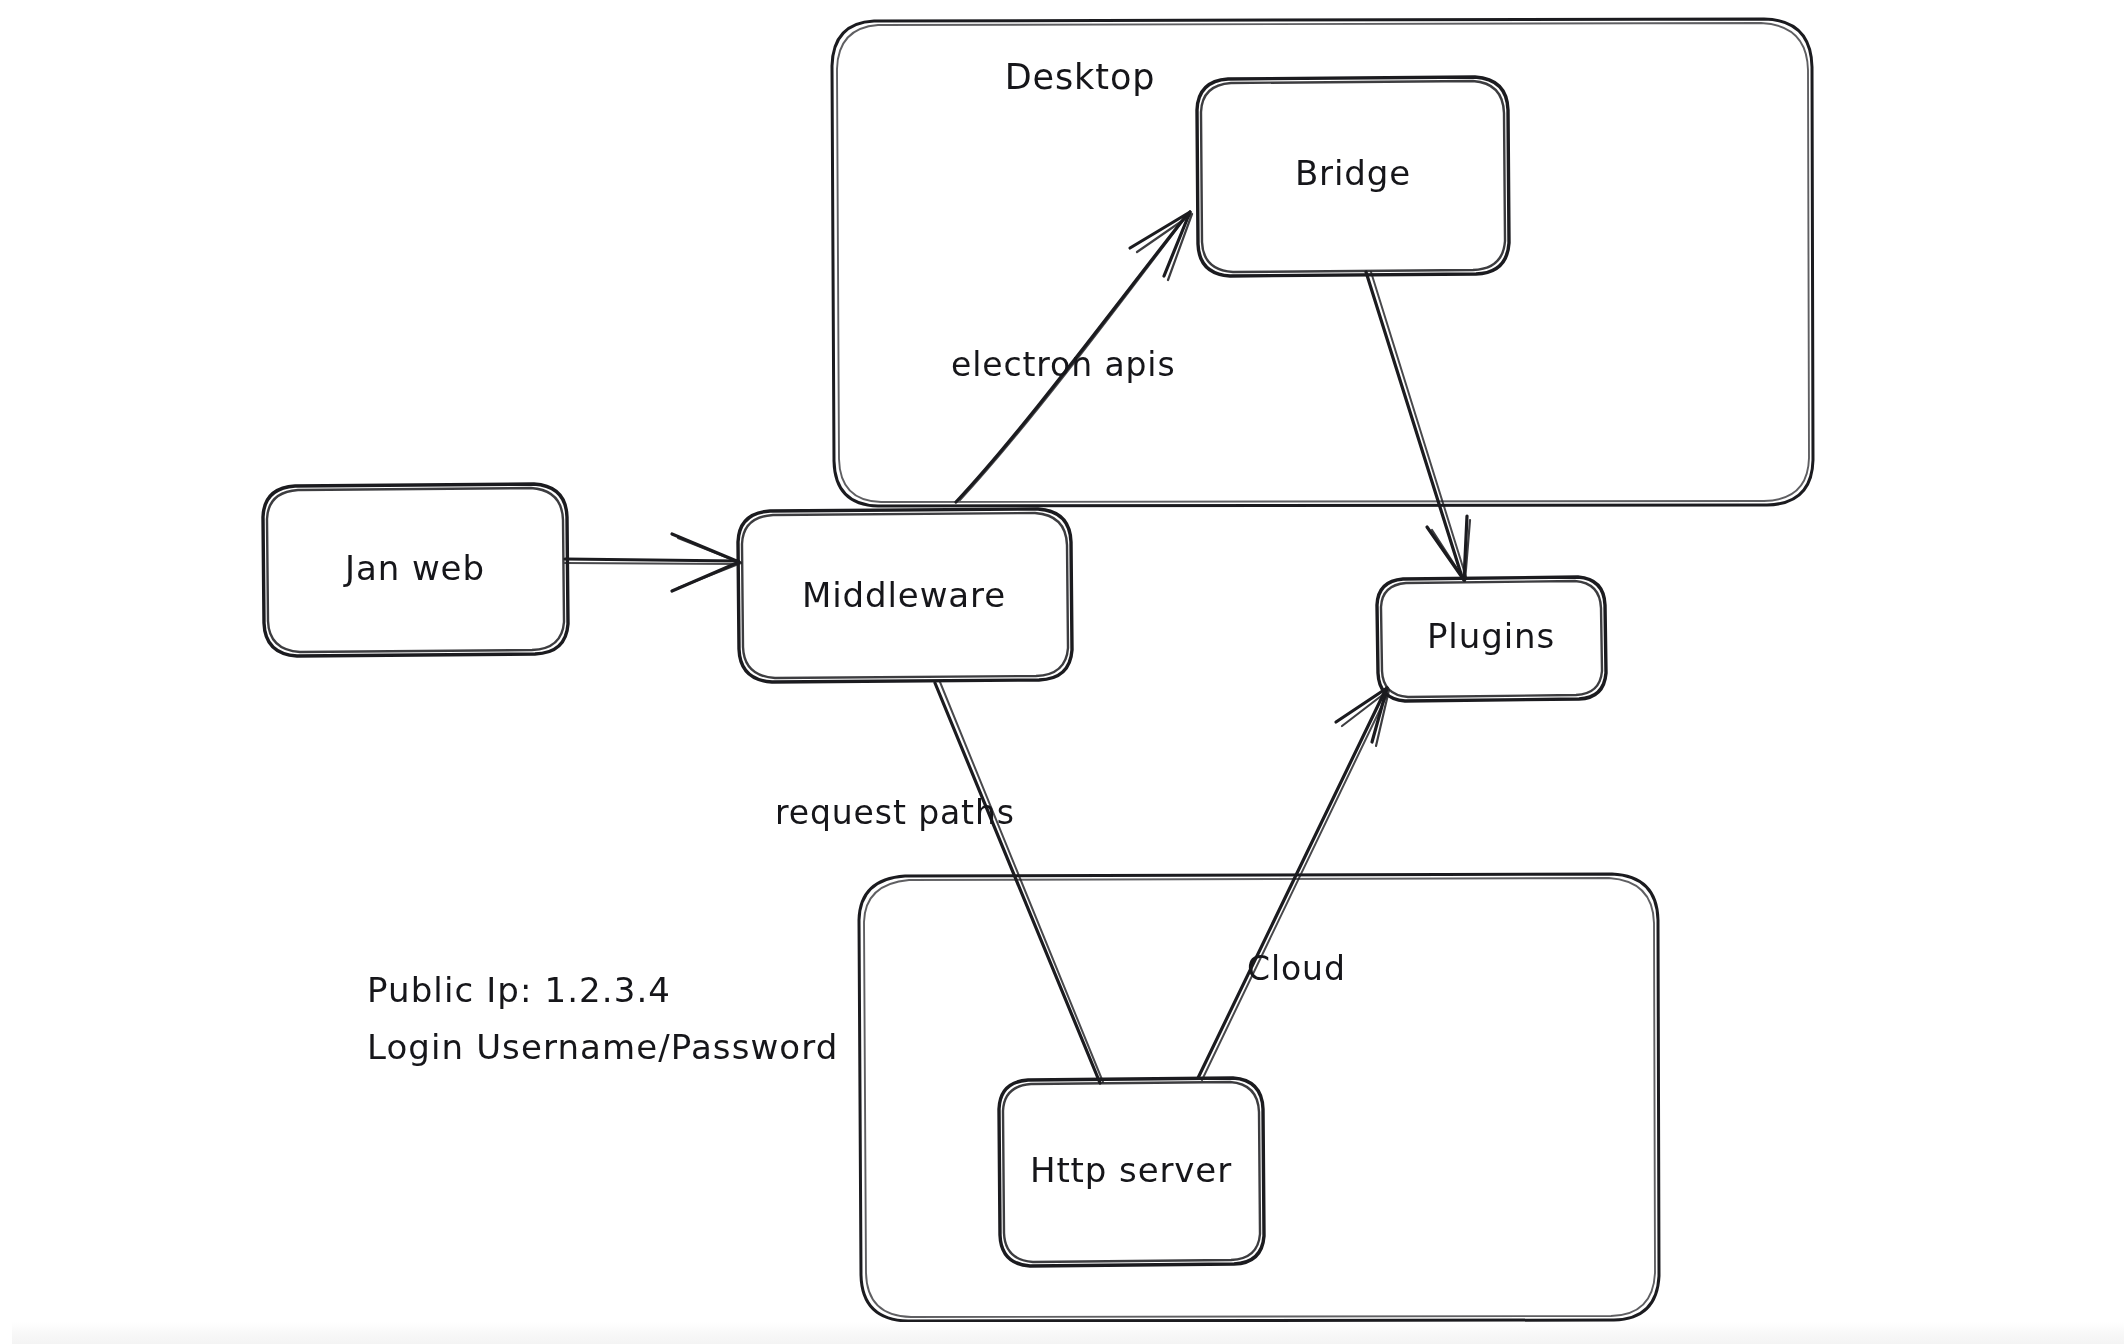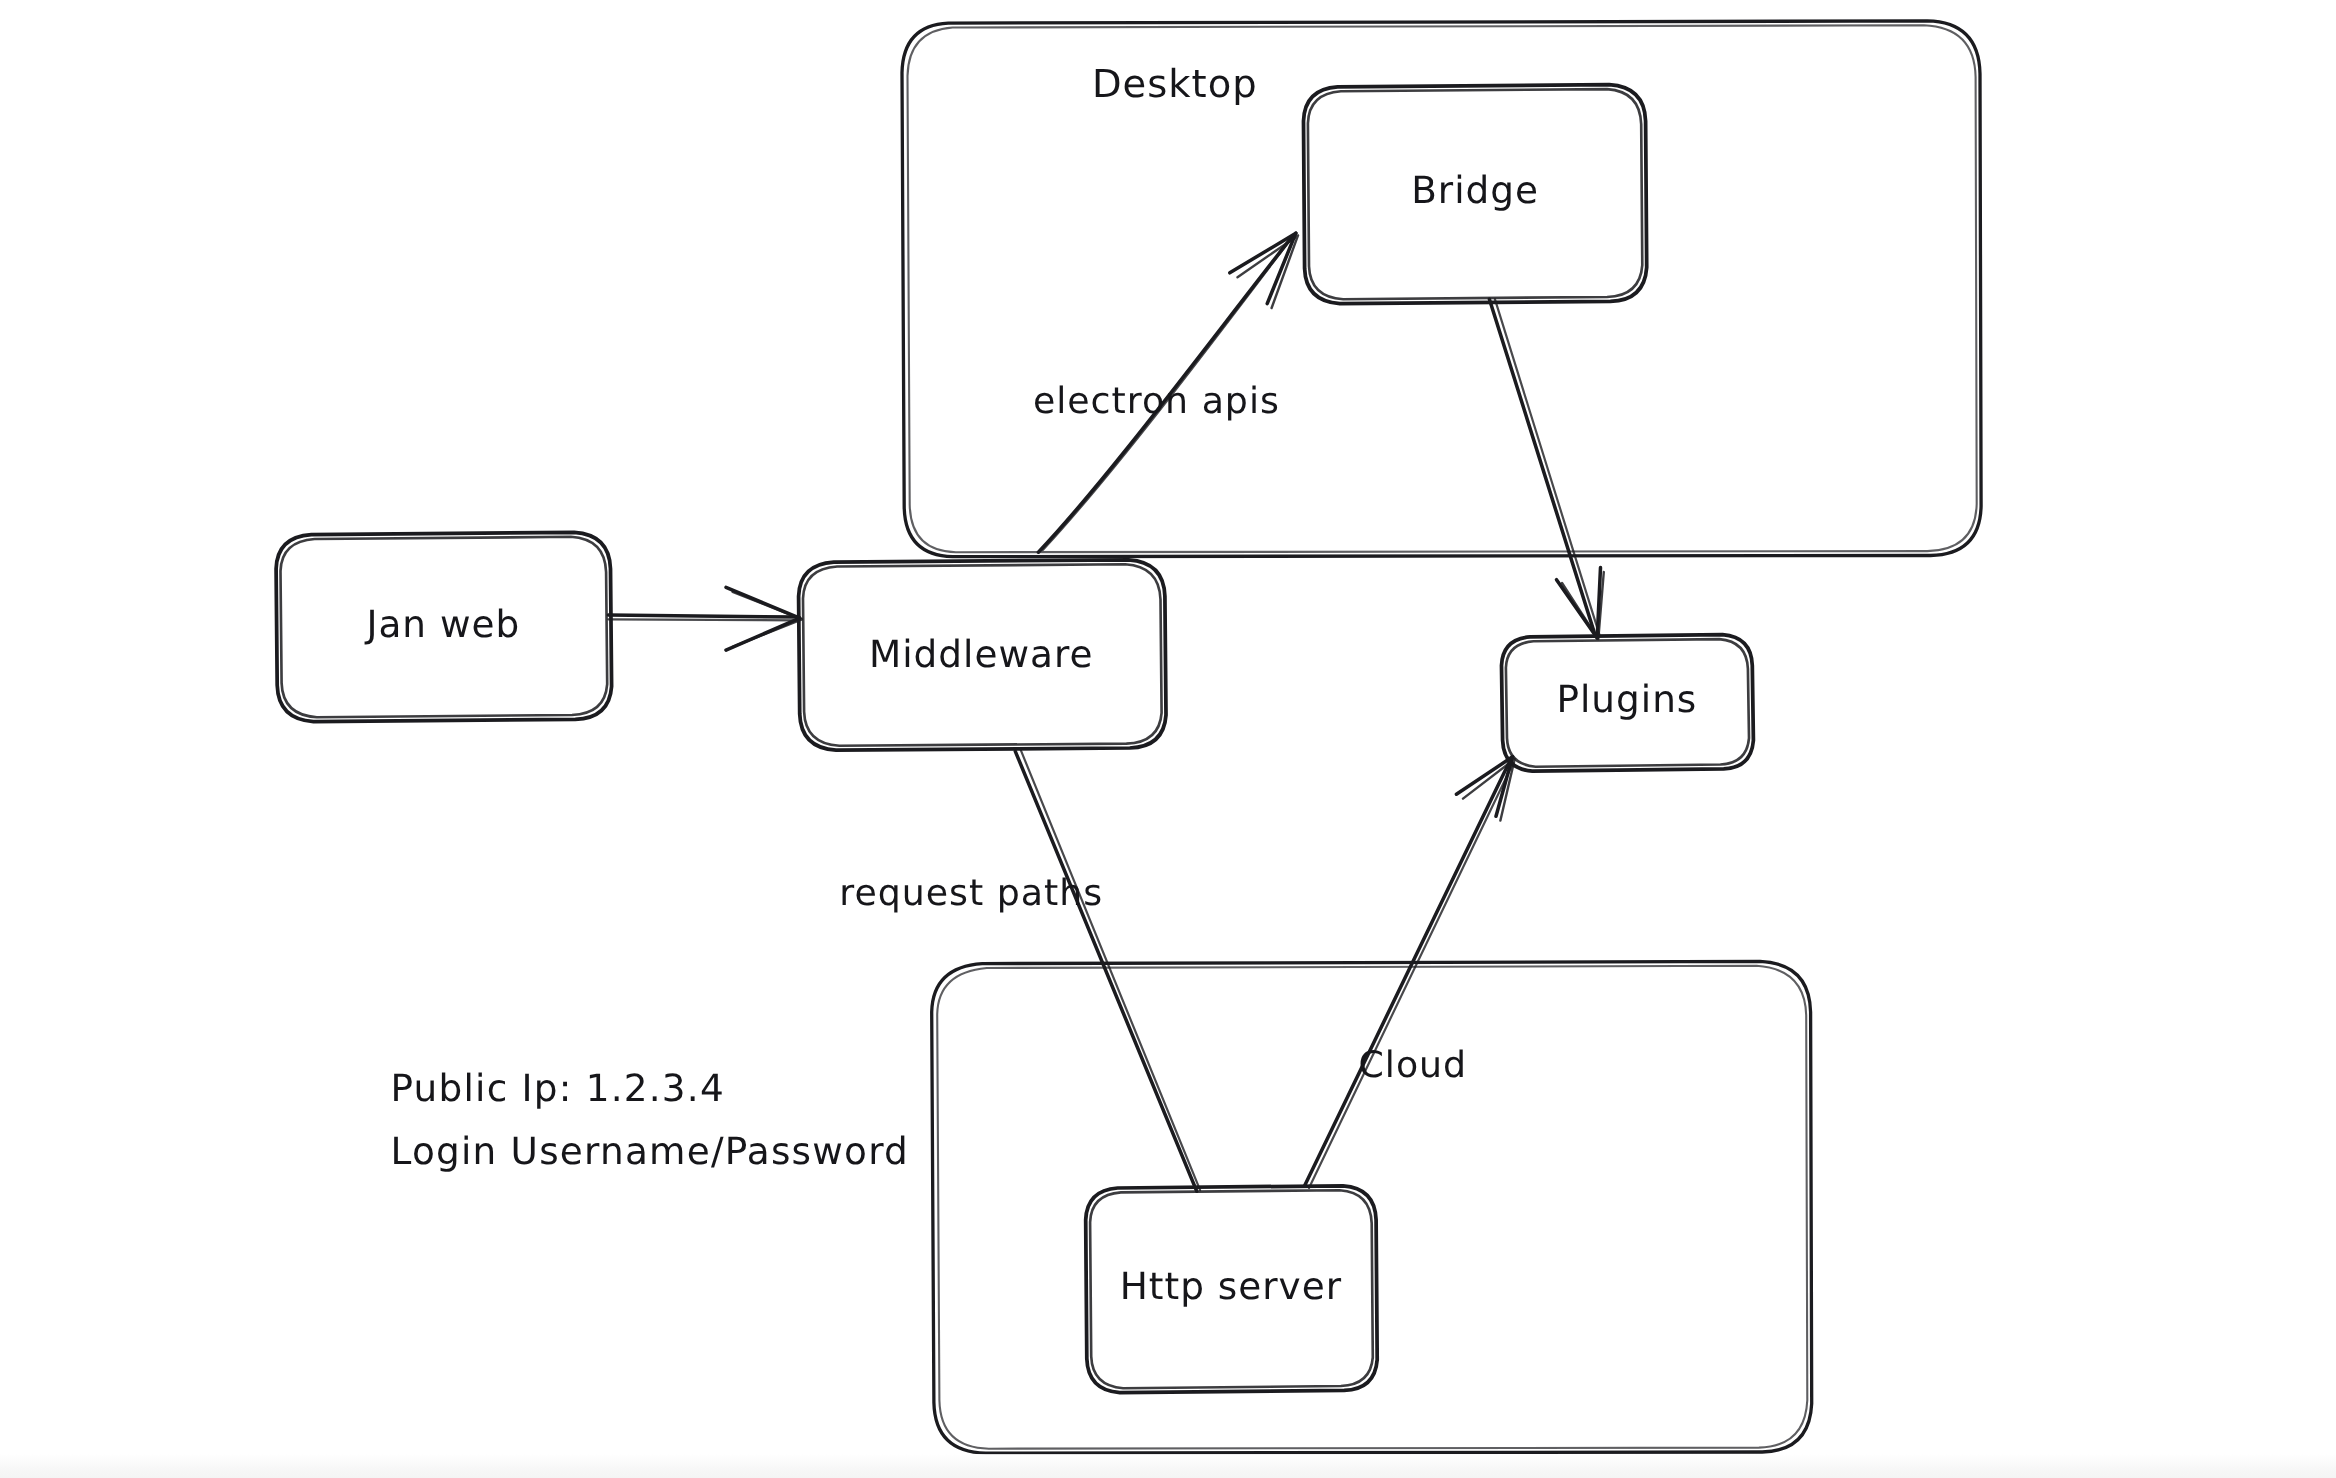--- a/index.html
+++ b/index.html
@@ -12,20 +12,21 @@
     width: 2124px;
     height: 1344px;
     overflow: hidden;
     font-family: "DejaVu Sans", sans-serif;
   }
   #canvas-root {
     position: relative;
     width: 1972px;
     height: 1344px;
     background: #ffffff;
+    margin-left: 12px;
   }
   
   #bottom-band {
     position: absolute;
     left: 0;
     bottom: 0;
     width: 2124px;
     height: 22px;
     background: linear-gradient(to bottom, #ffffff 0%, #f7f7f7 60%, #f4f4f4 100%);
     pointer-events: none;

